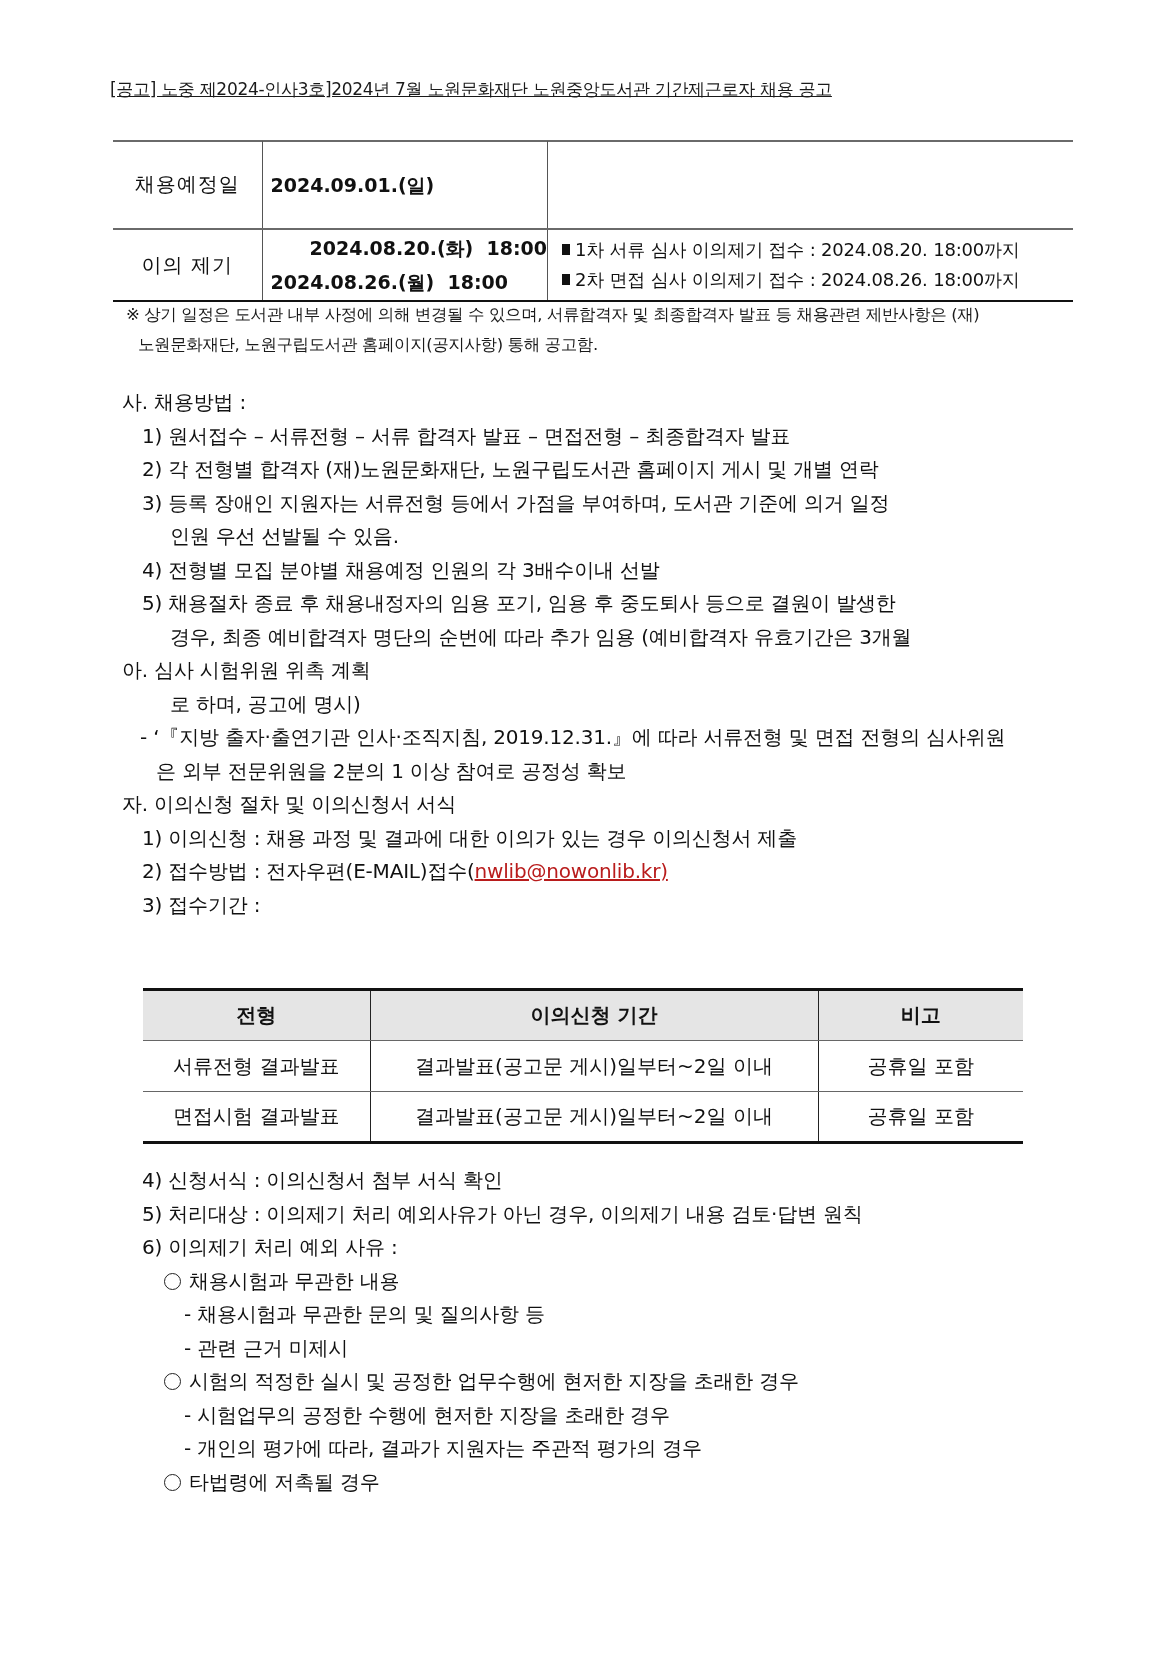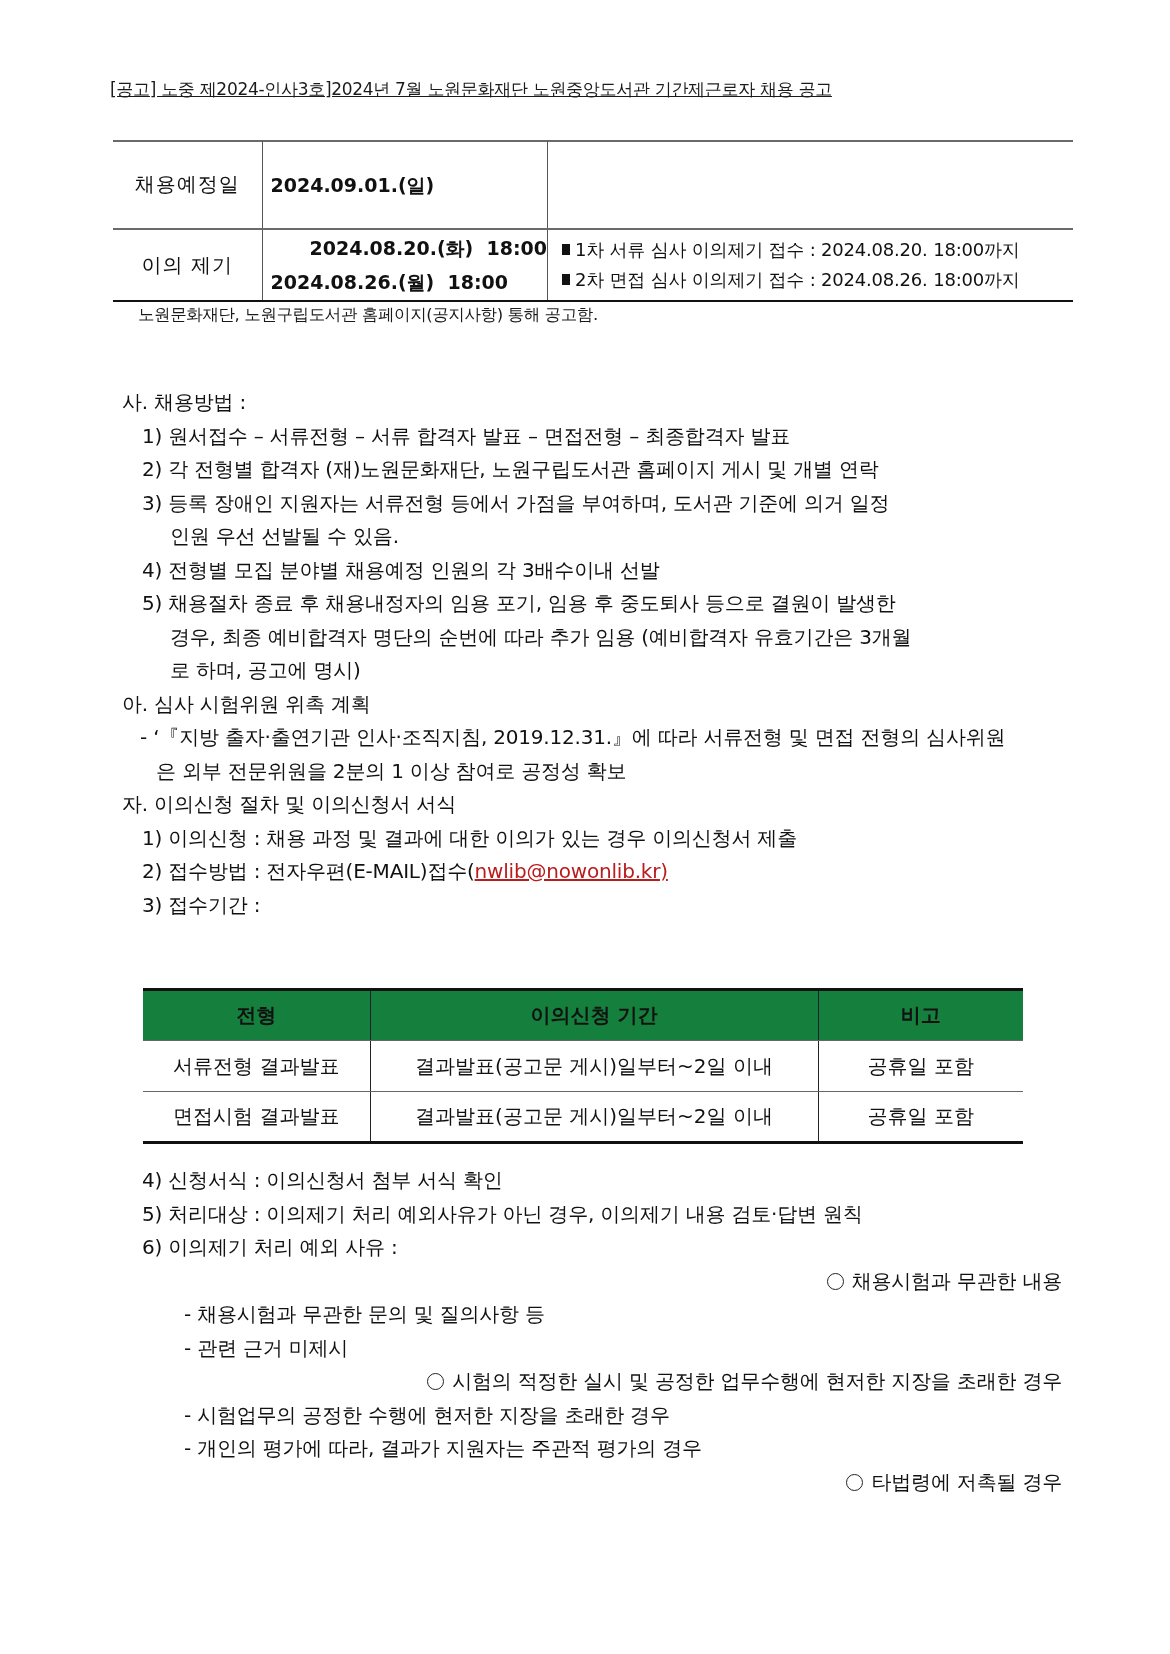--- a/index.html
+++ b/index.html
@@ -102,21 +102,21 @@
     .ln {
       height: 33.5px;
       line-height: 33.5px;
       white-space: nowrap;
     }
     .ind1 { padding-left: 20px; }
     .ind1c { padding-left: 48px; }
     .ind-dash { padding-left: 18px; }
     .ind-dashc { padding-left: 34px; }
     .ind-note { padding-left: 155px; }
-    .ind-circ { padding-left: 42px; text-align: right; }
+    .ind-circ { padding-left: 42px; }
     .ind-sub { padding-left: 62px; }
     .email-link {
       color: #b91c1c;
       text-decoration: underline;
     }
     .circle-icon {
       display: inline-block;
       width: 17px;
       height: 17px;
       border: 1.5px solid #222;
@@ -134,21 +134,21 @@
       border-collapse: collapse;
       font-size: 20px;
     }
     .period-table th, .period-table td {
       text-align: center;
       vertical-align: middle;
       height: 51px;
       border-bottom: 1.5px solid #666;
     }
     .period-table thead th {
-      background: #15803d;
+      background: #e5e5e5;
       font-weight: bold;
       border-top: 3px solid #111;
       font-size: 20px;
     }
     .period-table tbody tr:last-child td {
       border-bottom: 3px solid #111;
     }
     .period-table .col1 { width: 227px; border-right: 1.5px solid #222; }
     .period-table .col2 { width: 448px; border-right: 1.5px solid #222; }
     .period-table .col3 { width: 205px; }
@@ -183,35 +183,36 @@
     </td>
     <td class="c-note">
       <div><span class="bullet-sq"></span><span>1차 서류 심사 이의제기 접수 : 2024.08.20. 18:00까지</span></div>
       <div><span class="bullet-sq"></span><span>2차 면접 심사 이의제기 접수 : 2024.08.26. 18:00까지</span></div>
     </td>
   </tr>
 </tbody>
   </table>
 
 <div class="note-block">
+  <div style="white-space:nowrap;">※ 상기 일정은 도서관 내부 사정에 의해 변경될 수 있으며, 서류합격자 및 최종합격자 발표 등 채용관련 제반사항은 (재)</div>
   <div class="l2">노원문화재단, 노원구립도서관 홈페이지(공지사항) 통해 공고함.</div>
 </div>
 
 <div class="body-text">
   <div class="ln">사. 채용방법 :</div>
   <div class="ln ind1">1) 원서접수 – 서류전형 – 서류 합격자 발표 – 면접전형 – 최종합격자 발표</div>
   <div class="ln ind1">2) 각 전형별 합격자 (재)노원문화재단, 노원구립도서관 홈페이지 게시 및 개별 연락</div>
   <div class="ln ind1">3) 등록 장애인 지원자는 서류전형 등에서 가점을 부여하며, 도서관 기준에 의거 일정</div>
   <div class="ln ind1c">인원 우선 선발될 수 있음.</div>
   <div class="ln ind1">4) 전형별 모집 분야별 채용예정 인원의 각 3배수이내 선발</div>
   <div class="ln ind1">5) 채용절차 종료 후 채용내정자의 임용 포기, 임용 후 중도퇴사 등으로 결원이 발생한</div>
   <div class="ln ind1c">경우, 최종 예비합격자 명단의 순번에 따라 추가 임용 (예비합격자 유효기간은 3개월</div>
+  <div class="ln">아. 심사 시험위원 위촉 계획</div>
+
   <div class="ln ind1c">로 하며, 공고에 명시)</div>
-
-  <div class="ln">아. 심사 시험위원 위촉 계획</div>
   <div class="ln ind-dash">- ‘『지방 출자·출연기관 인사·조직지침, 2019.12.31.』에 따라 서류전형 및 면접 전형의 심사위원</div>
   <div class="ln ind-dashc">은 외부 전문위원을 2분의 1 이상 참여로 공정성 확보</div>
 
   <div class="ln">자. 이의신청 절차 및 이의신청서 서식</div>
   <div class="ln ind1">1) 이의신청 : 채용 과정 및 결과에 대한 이의가 있는 경우 이의신청서 제출</div>
   <div class="ln ind1"><span>2) 접수방법 : 전자우편(E-MAIL)접수(</span><span class="email-link">nwlib@nowonlib.kr)</span></div>
   <div class="ln ind1">3) 접수기간 :</div>
 </div>
 
 <table class="period-table">

